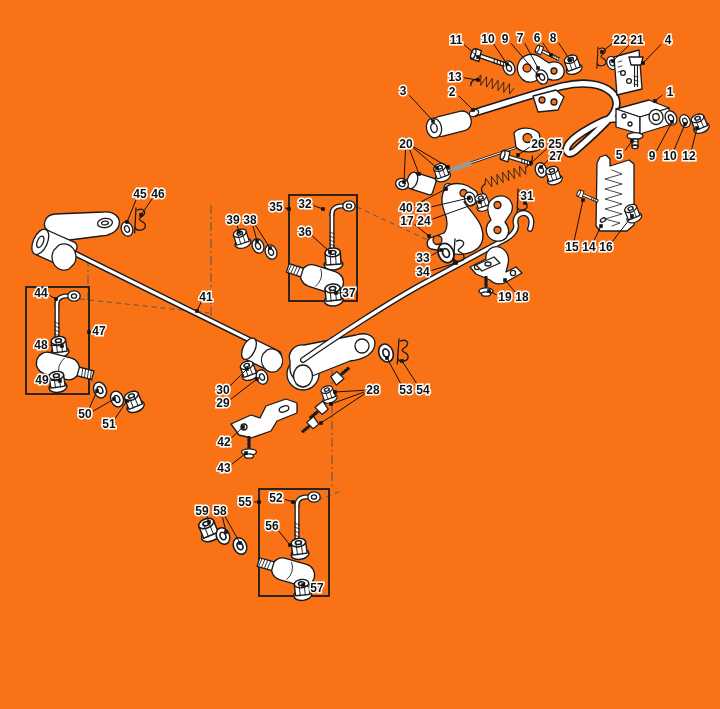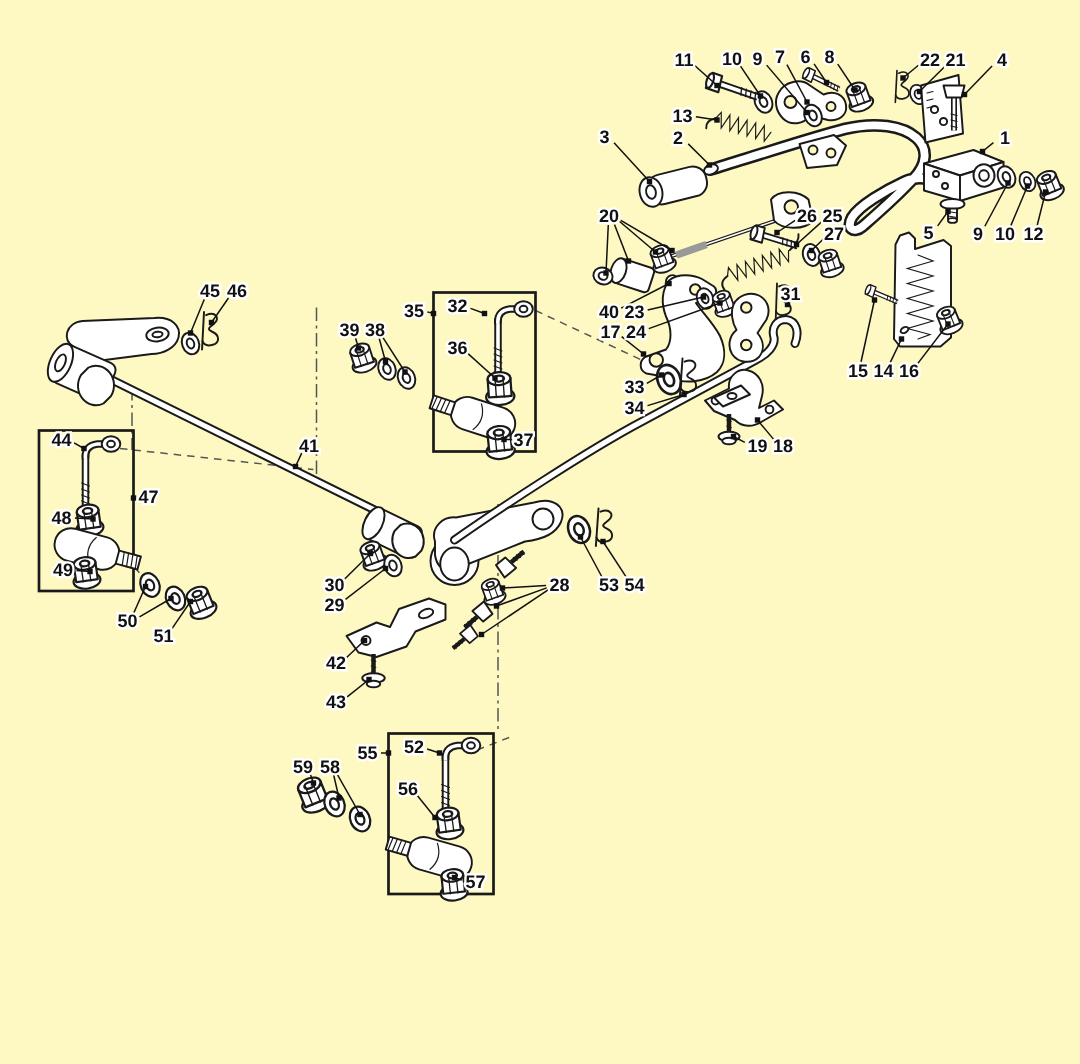--- a/index.html
+++ b/index.html
@@ -1,16 +1,16 @@
 <!DOCTYPE html>
 <html><head>
 <meta charset="utf-8">
 <style>
   html,body{margin:0;padding:0;background:#fff;}
-  #stage{position:relative;width:720px;height:709px;background:#fef9c3;overflow:hidden;}
+  #stage{position:relative;width:720px;height:709px;background:#f97316;overflow:hidden;}
   svg{position:absolute;left:0;top:0;}
   .wh{fill:#fff;stroke:#1a1a1a;stroke-width:1.3;stroke-linejoin:round;}
   .ln{fill:none;stroke:#1a1a1a;stroke-width:1.3;stroke-linecap:round;}
   .thin{stroke-width:.8;}
   .box{fill:none;stroke:#1a1a1a;stroke-width:1.8;}
   .dash{stroke:#555;stroke-width:1;stroke-dasharray:5 4;fill:none;}
   .dashdot{stroke:#555;stroke-width:1;stroke-dasharray:9 3 2 3;fill:none;}
   .t8{stroke:#1a1a1a;stroke-width:8.5;fill:none;stroke-linecap:round;}
   .t8w{stroke:#fff;stroke-width:5.2;fill:none;stroke-linecap:round;}
   .t6{stroke:#1a1a1a;stroke-width:6;fill:none;stroke-linecap:round;}

